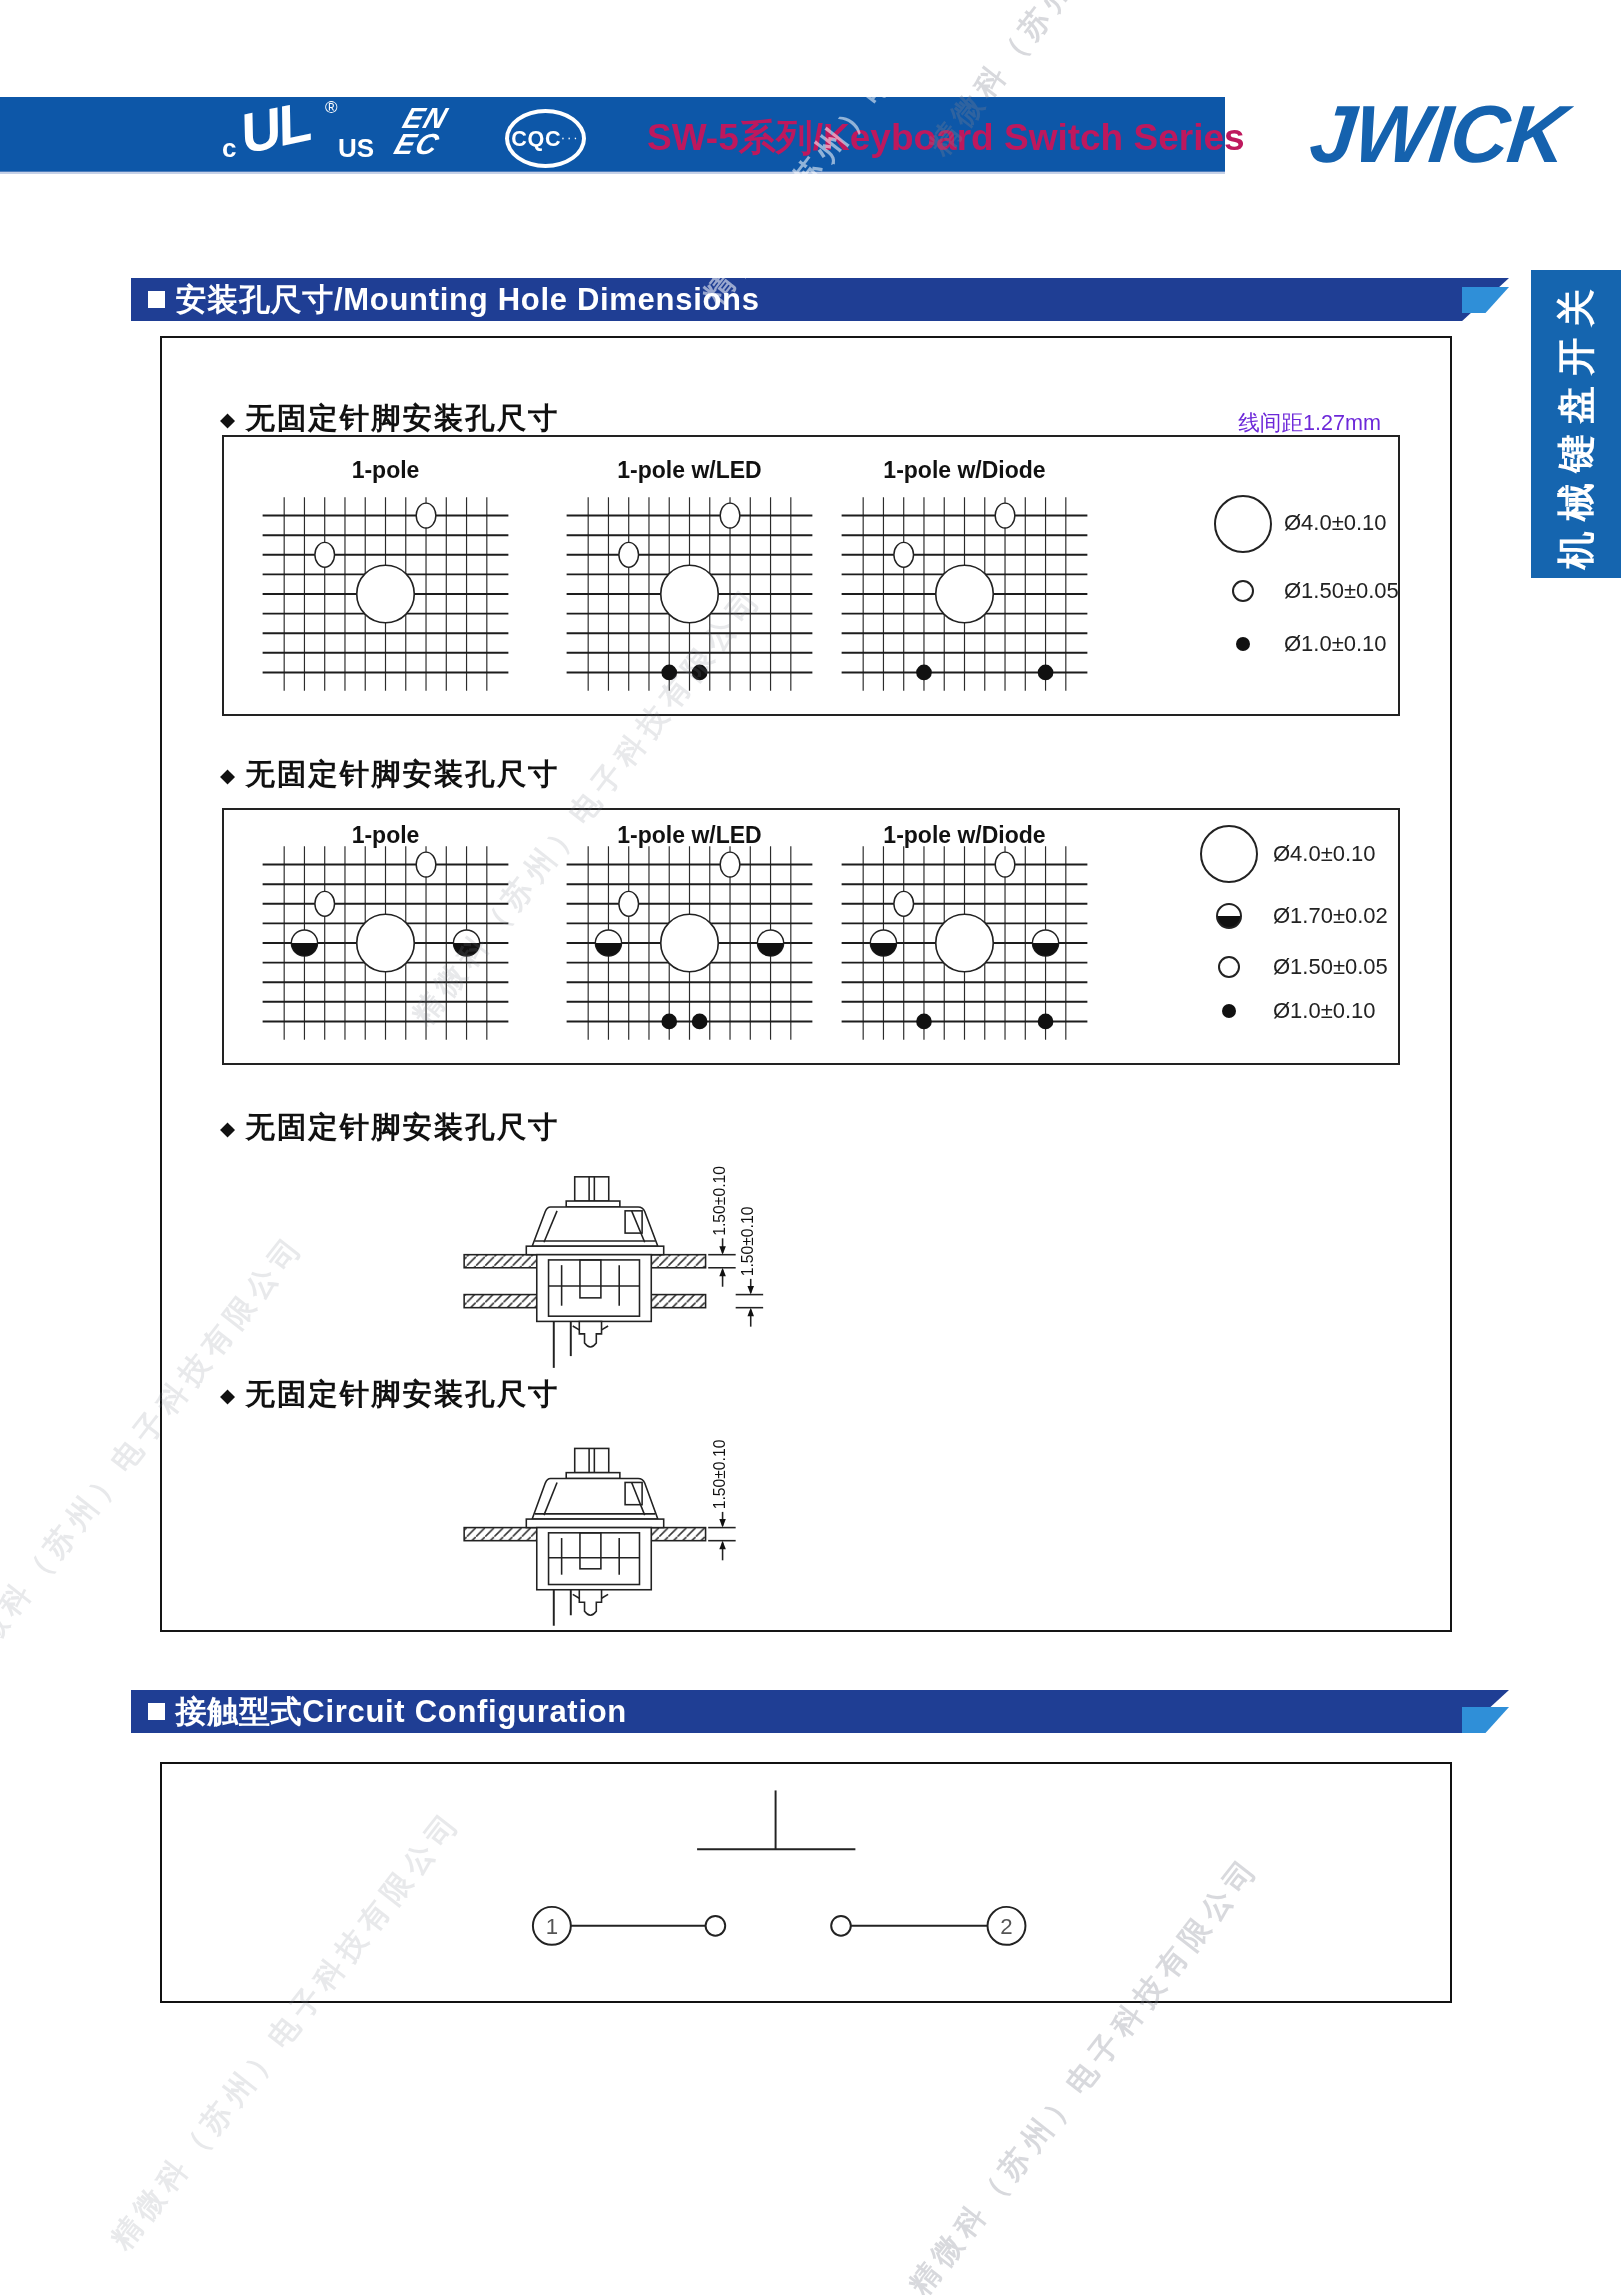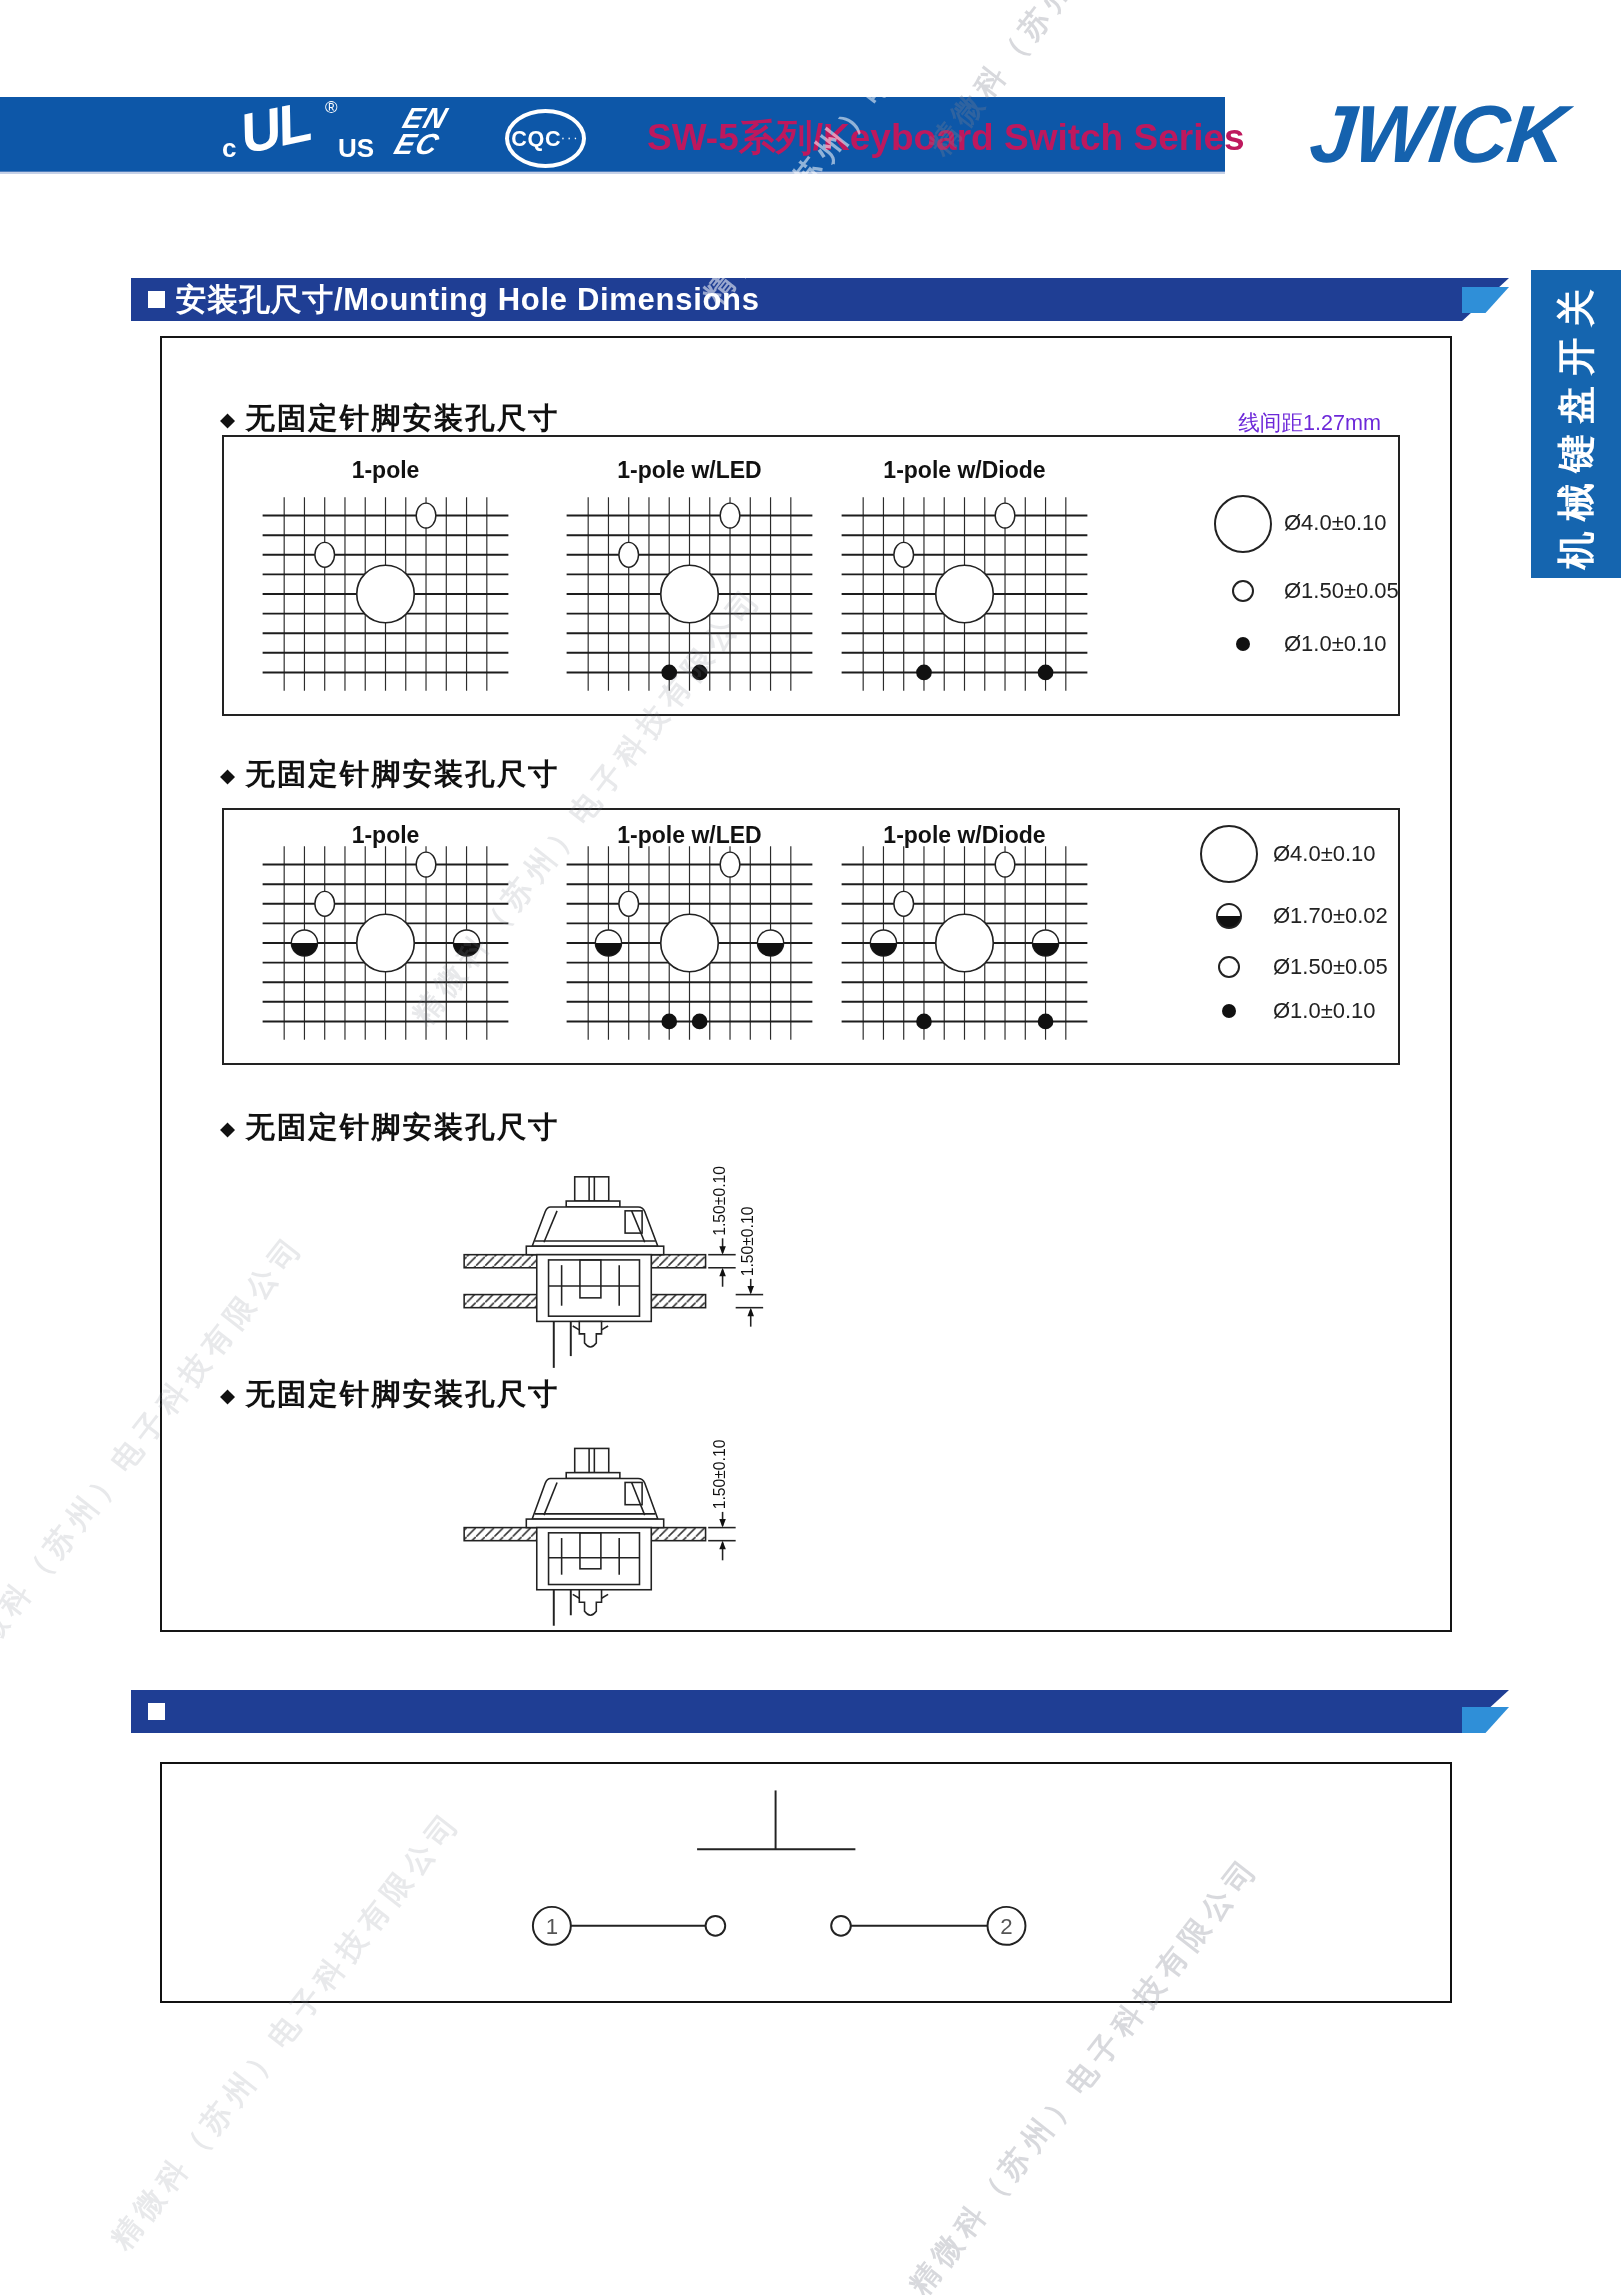--- a/index.html
+++ b/index.html
@@ -430,20 +430,21 @@
       <line x1="545" y1="116" x2="545" y2="137"></line>
         <line x1="545" y1="163" x2="545" y2="190"></line>
       <polygon points="540,127 550,127 545,140" fill="#111" stroke="none"></polygon>
       <polygon points="540,173 550,173 545,160" fill="#111" stroke="none"></polygon>
     </g>
     <text class="dim" transform="rotate(-90 549 112)" x="549" y="112">1.50±0.10</text>
   </svg>
 
   <div class="secbar" id="bar2">
     <div class="sq"></div>
+    <div class="bartext">接触型式Circuit Configuration</div>
   </div>
   <div class="fold" id="fold2"></div>
 
   <div class="circuit-box">
     <svg width="1288" height="238" viewBox="0 0 1969 363">
       <g stroke="#222" stroke-width="3" fill="none">
         <line x1="938" y1="40" x2="938" y2="130"></line>
         <line x1="818" y1="130" x2="1060" y2="130"></line>
         <circle cx="596" cy="247" r="29"></circle>
         <line x1="625" y1="247" x2="831" y2="247"></line>

